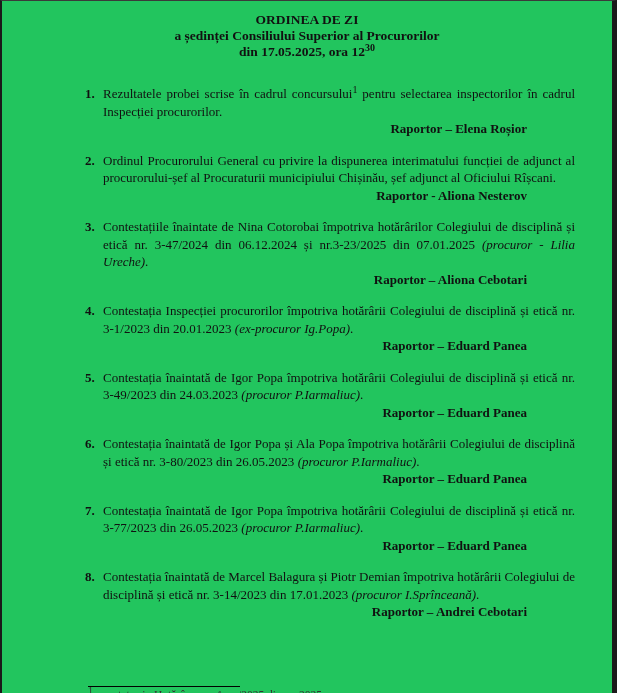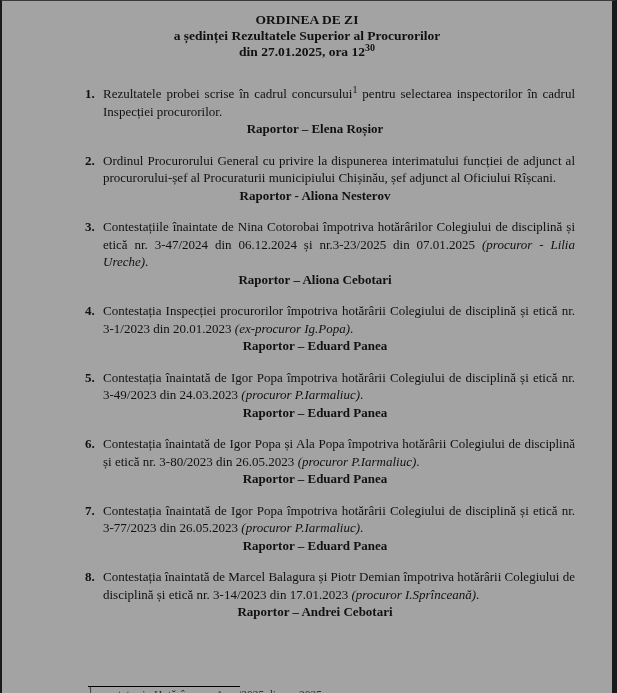--- a/index.html
+++ b/index.html
@@ -5,21 +5,21 @@
   * { margin: 0; padding: 0; box-sizing: border-box; }
   html, body { background: #ffffff; }
   body {
     width: 617px; height: 693px;
     font-family: "Liberation Serif", serif;
     color: #111111;
   }
   .page {
     position: relative;
     width: 617px; height: 693px;
-    background: #a3a3a3;
+    background: #22c55e;
     border-left: 2px solid #1a1a1a;
     border-right: 5px solid #1a1a1a;
     border-top: 1px solid #3a3a3a;
     overflow: hidden;
   }
   .doc-header {
     padding-top: 11px;
     text-align: center;
     font-weight: bold;
     font-size: 13.5px;
@@ -41,21 +41,21 @@
   .item { position: relative; margin-bottom: 14px; }
   .num {
     position: absolute;
     left: -18px; top: 0;
     font-weight: bold;
   }
   .text { text-align: justify; }
   .italic { font-style: italic; }
   .raportor {
     font-weight: bold;
-    text-align: center;
+    text-align: right;
     margin-right: 48px;
   }
   .footnote-rule {
     position: absolute;
     left: 86px; top: 685px;
     width: 152px; height: 0;
     border-top: 1.5px solid #000000;
   }
   .footnote-text {
     position: absolute;
@@ -67,22 +67,22 @@
     white-space: nowrap;
   }
 </style>
 </head>
 <body>
 
 <div class="page">
 
   <div class="doc-header">
     <div>ORDINEA DE ZI</div>
-    <div>a ședinței Rezultatele Superior al Procurorilor</div>
-    <div><span>din 27.01.2025, ora 12</span><sup>30</sup></div>
+    <div>a ședinței Consiliului Superior al Procurorilor</div>
+    <div><span>din 17.05.2025, ora 12</span><sup>30</sup></div>
   </div>
 
   <div class="agenda-list" id="agenda-list">
       <div class="item">
         <span class="num">1.</span>
         <div class="text"><span>Rezultatele probei scrise în cadrul concursului</span><sup>1</sup><span> pentru selectarea inspectorilor în cadrul Inspecției procurorilor.</span></div>
         <div class="raportor">Raportor – Elena Roșior</div>
       </div>
       <div class="item">
         <span class="num">2.</span>

